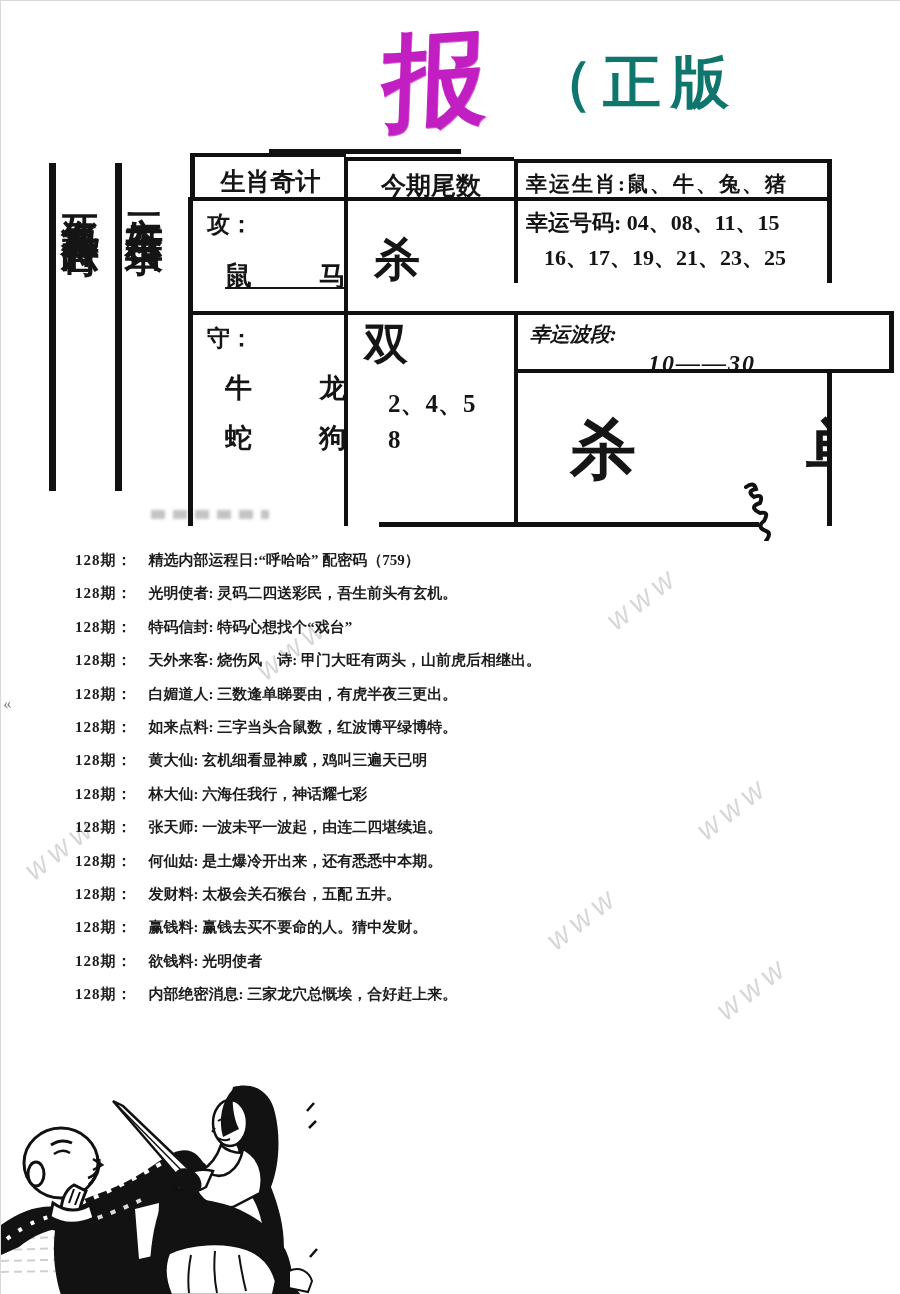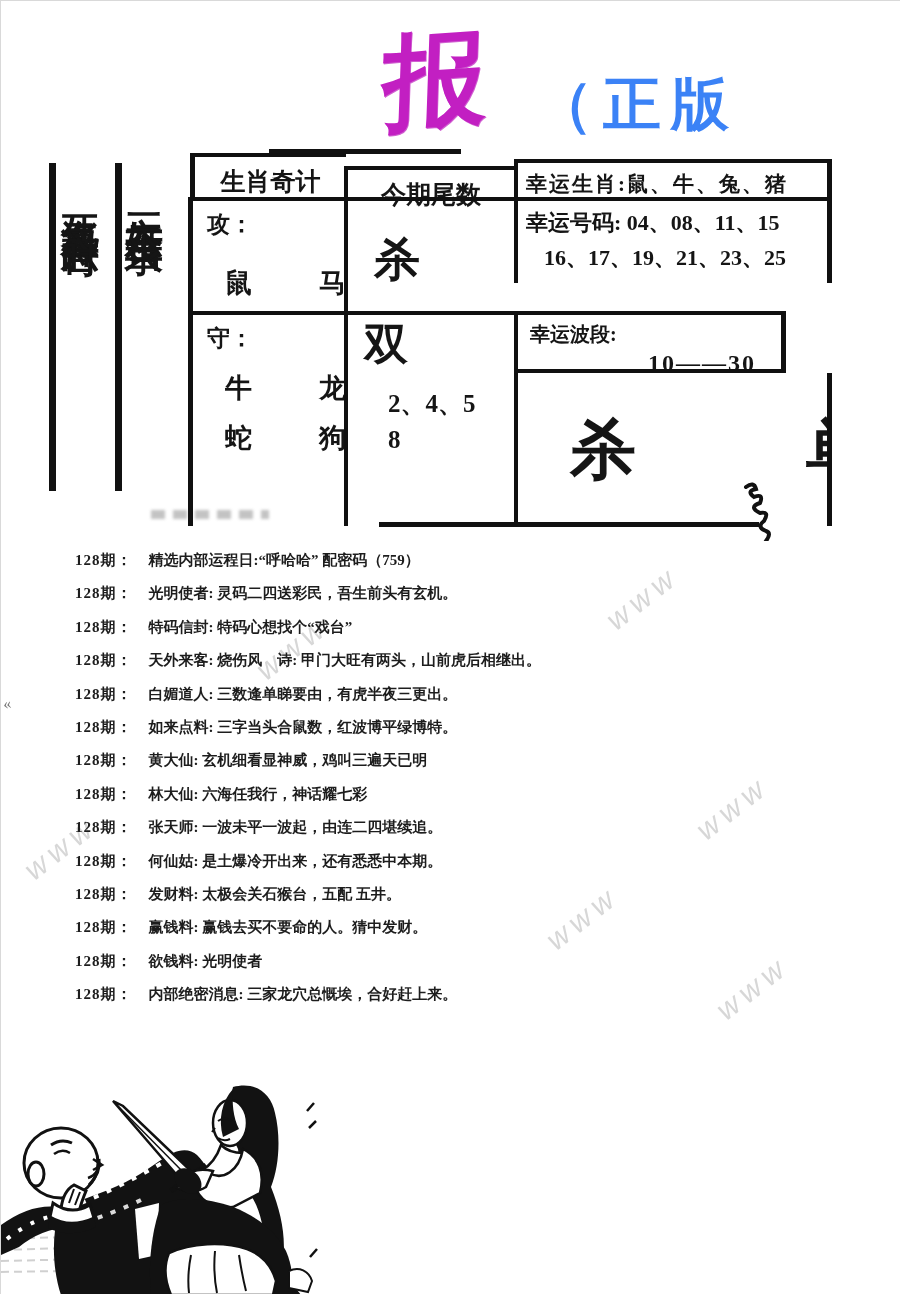--- a/index.html
+++ b/index.html
@@ -10,57 +10,57 @@
     border:1px solid #d9d9d9;
   }
   .abs{position:absolute;box-sizing:border-box;}
   
   .title-main{
     left:382px;top:28px;font-size:104px;line-height:1;font-weight:700;
     color:#c21fc2;transform:rotate(-4deg) skewX(-6deg);
     text-shadow:1px 1px 0 #d060d0;
   }
   .title-suffix{
-    left:534px;top:75px;font-size:58px;line-height:1;font-weight:700;
-    color:#3b82f6;letter-spacing:10px;
+    left:534px;top:53px;font-size:58px;line-height:1;font-weight:700;
+    color:#0f766e;letter-spacing:10px;
   }
   .title-rule{left:268px;top:148px;width:192px;height:5px;background:#111;}
   
   .vbar{background:#111;}
   .vbar1{left:48px;top:162px;width:7px;height:328px;}
   .vbar2{left:114px;top:162px;width:7px;height:328px;}
   .vtext{
     writing-mode:vertical-rl;text-orientation:upright;
     font-size:38px;font-weight:700;letter-spacing:4px;line-height:1;
     height:300px;white-space:nowrap;
   }
   .vtext1{left:60px;top:184px;}
   .vtext2{left:124px;top:182px;}
   
   .cell{border:0 solid #101010;font-weight:700;overflow:hidden;white-space:nowrap;}
   .c-h1{left:189px;top:152px;width:156px;height:44px;border-width:4px 0 0 5px;
         font-size:25px;text-align:center;padding-top:8px;}
-  .c-h2{left:343px;top:165px;width:170px;height:44px;border-width:4px 0 0 4px;
+  .c-h2{left:343px;top:156px;width:170px;height:44px;border-width:4px 0 0 4px;
         font-size:25px;text-align:center;padding-top:8px;}
   .c-zodiac{left:513px;top:158px;width:318px;height:38px;border-width:4px 5px 0 4px;
         font-size:21px;padding:7px 0 0 8px;letter-spacing:2px;}
   .c-attack{left:187px;top:196px;width:156px;height:114px;border-width:4px 0 0 5px;}
   .c-kill{left:343px;top:196px;width:170px;height:114px;border-width:4px 0 0 4px;
         font-size:46px;text-align:center;padding-top:28px;letter-spacing:26px;text-indent:26px;}
   .c-nums{left:513px;top:196px;width:318px;height:86px;border-width:4px 5px 0 4px;
         font-size:22px;line-height:35px;padding:4px 0 0 8px;}
   .c-nums .indent{padding-left:18px;}
   .c-defend{left:187px;top:310px;width:156px;height:215px;border-width:4px 0 0 5px;}
   .c-even{left:343px;top:310px;width:170px;height:215px;border-width:4px 0 0 4px;}
-  .c-band{left:513px;top:310px;width:272px;height:62px;border-width:4px 5px 4px 4px;}
+  .c-band{left:513px;top:310px;width:380px;height:62px;border-width:4px 5px 4px 4px;font-style:italic;}
   .c-bigkill{left:513px;top:372px;width:318px;height:153px;border-width:0 5px 0 4px;
         font-size:66px;text-align:center;padding-top:32px;letter-spacing:52px;text-indent:52px;}
   .lbl-small{font-size:23px;padding:8px 0 0 14px;}
   .animals{font-size:27px;letter-spacing:20px;padding-left:32px;}
-  .attack-animals{margin-top:25px;}
+  .attack-animals{margin-top:18px;text-decoration:underline;}
   .defend-animals1{margin-top:16px;}
   .defend-animals2{margin-top:14px;}
   .even-char{font-size:44px;line-height:1;padding:8px 0 0 16px;}
   .even-line1{font-size:25px;padding:20px 16px 0 40px;}
   .even-line2{font-size:25px;padding:6px 0 0 40px;}
   .band-label{font-size:20px;padding:6px 0 0 12px;}
   .band-range{font-size:24px;padding:2px 0 0 130px;letter-spacing:2px;}
   .bottom-line{left:378px;top:521px;width:380px;height:5px;background:#111;}
   
   .smudge{left:150px;top:509px;width:118px;height:9px;opacity:.35;

